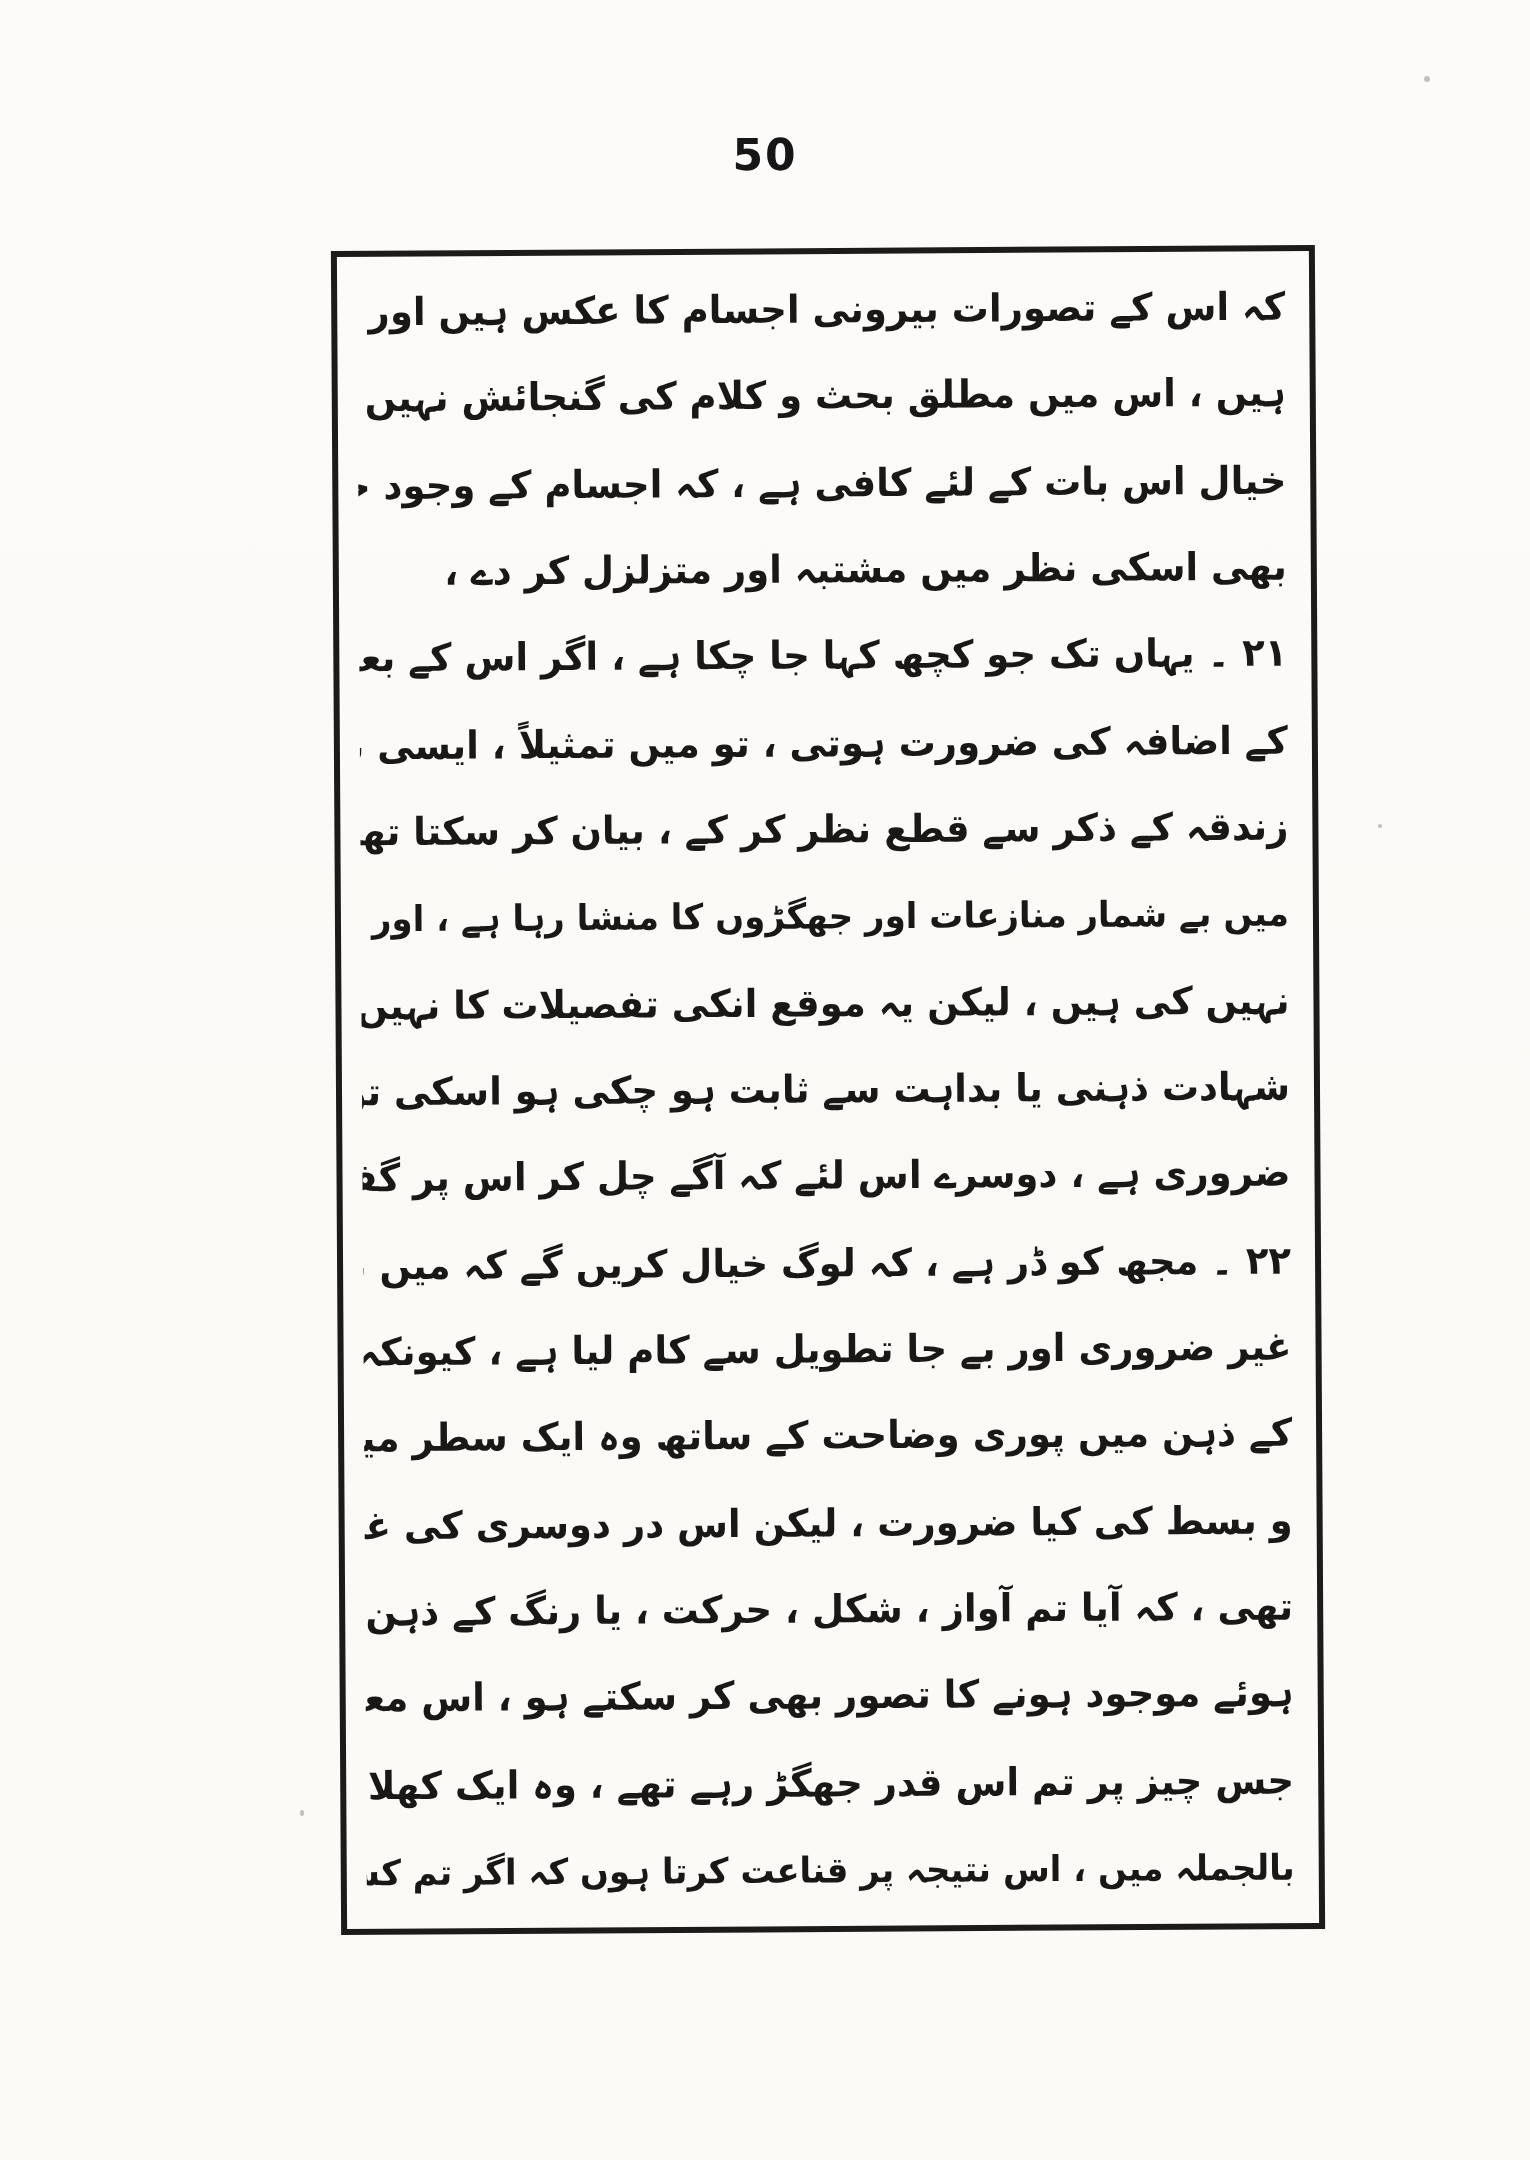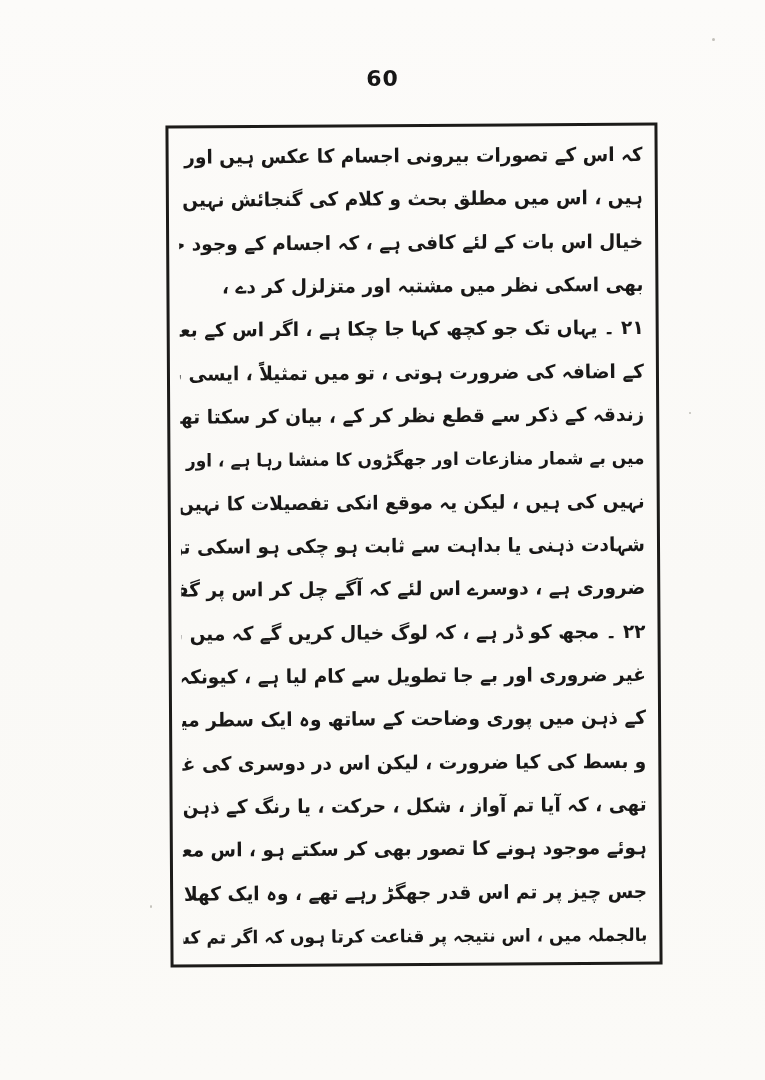--- a/index.html
+++ b/index.html
@@ -74,21 +74,21 @@
   .speck{position:absolute;border-radius:50%;background:#8a857c;opacity:.5;}
   .s1{width:3px;height:3px;top:38px;left:712px;}
   .s2{width:2px;height:2px;top:412px;left:689px;}
   .s3{width:2px;height:3px;top:905px;left:150px;}
 </style>
 </head>
 <body>
 
 <div class="scan-page">
 
-  <div class="page-number">60</div>
+  <div class="page-number">50</div>
 
   <div class="text-frame">
     <div class="text-body">
       <div class="line">
           <span>کہ اس کے تصورات بیرونی اجسام کا عکس ہیں اور اعیان کے عمل و تاثیر سے پیدا ہوتے</span>
         </div>
       <div class="line">
           <span>ہیں ، اس میں مطلق بحث و کلام کی گنجائش نہیں کہ معقول پسند آدمی کے لئے تنہا یہی ایک</span>
         </div>
       <div class="line">

